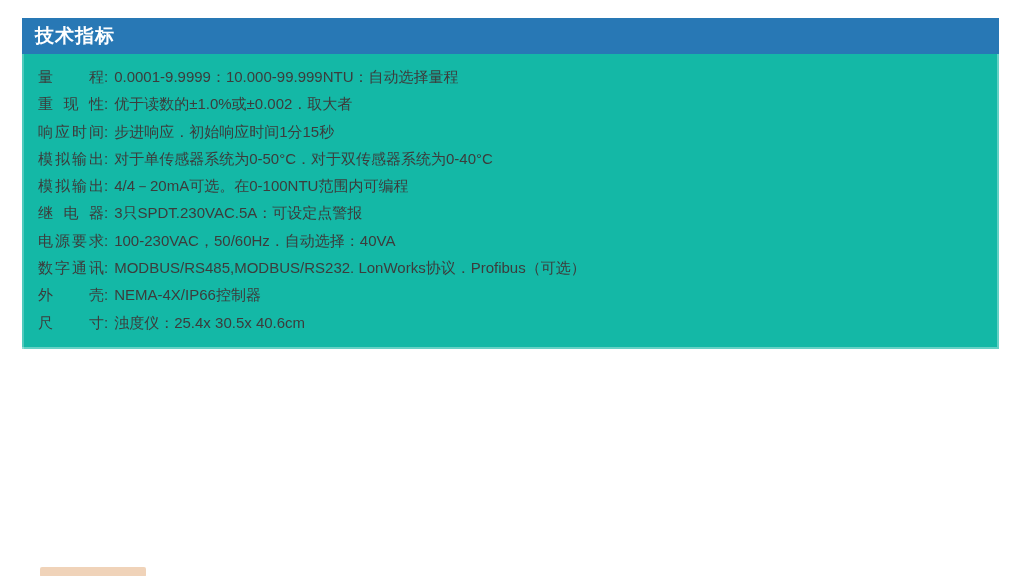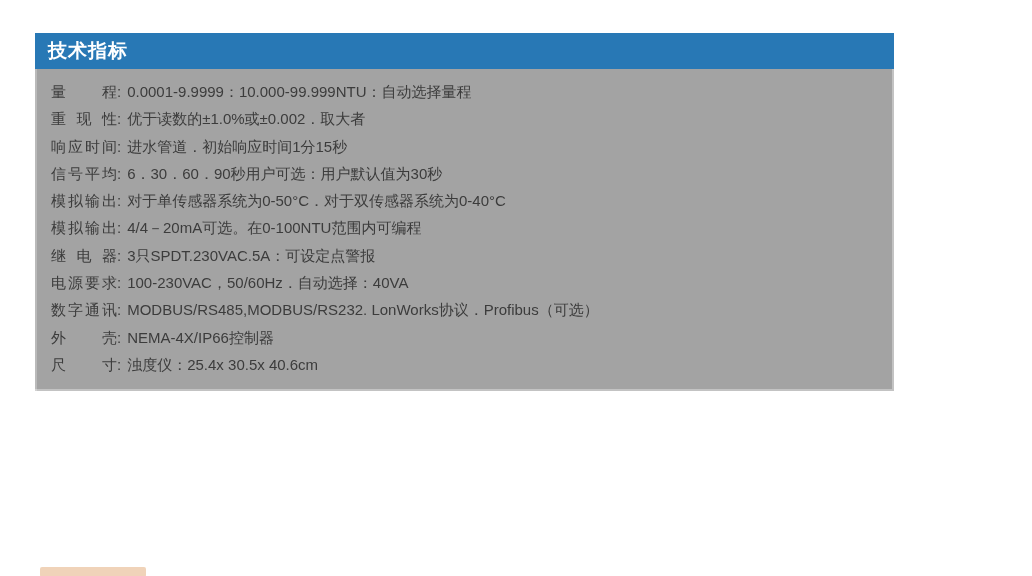--- a/index.html
+++ b/index.html
@@ -9,24 +9,23 @@
   body {
     width: 1032px;
     height: 576px;
     position: relative;
     overflow: hidden;
     font-family: "Liberation Sans", "DejaVu Sans", sans-serif;
   }
   .spec-box {
     position: absolute;
     left: 22px;
-    top: 33px;
-    width: 859px;
+    top: 18px;
+    width: 977px;
     box-sizing: border-box;
-    margin-left: 13px;
   }
   .spec-header {
     height: 36px;
     line-height: 36px;
     padding-left: 13px;
     font-size: 19px;
     font-weight: bold;
     letter-spacing: 1px;
     color: #ffffff;
   }
@@ -62,25 +61,24 @@
     opacity: 0.45;
   }
 </style>
 </head>
 <body style="background: rgb(255, 255, 255);">
 
 <div class="spec-box">
   <div class="spec-header" style="background: rgb(40, 120, 181); color: rgb(255, 255, 255);">
     <span>技术指标</span>
   </div>
-  <div class="spec-body" style="background: #a3a3a3; color: rgb(60, 60, 60);">
+  <div class="spec-body" style="background: #14b8a6; color: rgb(60, 60, 60);">
       <div class="spec-row"><span class="spec-label">量 程</span><span class="spec-sep">:</span><span class="spec-value">0.0001-9.9999：10.000-99.999NTU：自动选择量程</span></div>
       <div class="spec-row"><span class="spec-label">重 现 性</span><span class="spec-sep">:</span><span class="spec-value">优于读数的±1.0%或±0.002．取大者</span></div>
-      <div class="spec-row"><span class="spec-label">响应时间</span><span class="spec-sep">:</span><span class="spec-value">进水管道．初始响应时间1分15秒</span></div>
-      <div class="spec-row"><span class="spec-label">信号平均</span><span class="spec-sep">:</span><span class="spec-value">6．30．60．90秒用户可选：用户默认值为30秒</span></div>
+      <div class="spec-row"><span class="spec-label">响应时间</span><span class="spec-sep">:</span><span class="spec-value">步进响应．初始响应时间1分15秒</span></div>
       <div class="spec-row"><span class="spec-label">模拟输出</span><span class="spec-sep">:</span><span class="spec-value">对于单传感器系统为0-50°C．对于双传感器系统为0-40°C</span></div>
       <div class="spec-row"><span class="spec-label">模拟输出</span><span class="spec-sep">:</span><span class="spec-value">4/4－20mA可选。在0-100NTU范围内可编程</span></div>
       <div class="spec-row"><span class="spec-label">继 电 器</span><span class="spec-sep">:</span><span class="spec-value">3只SPDT.230VAC.5A：可设定点警报</span></div>
       <div class="spec-row"><span class="spec-label">电源要求</span><span class="spec-sep">:</span><span class="spec-value">100-230VAC，50/60Hz．自动选择：40VA</span></div>
       <div class="spec-row"><span class="spec-label">数字通讯</span><span class="spec-sep">:</span><span class="spec-value">MODBUS/RS485,MODBUS/RS232. LonWorks协议．Profibus（可选）</span></div>
       <div class="spec-row"><span class="spec-label">外 壳</span><span class="spec-sep">:</span><span class="spec-value">NEMA-4X/IP66控制器</span></div>
       <div class="spec-row"><span class="spec-label">尺 寸</span><span class="spec-sep">:</span><span class="spec-value">浊度仪：25.4x 30.5x 40.6cm</span></div>
     </div>
 </div>
 

